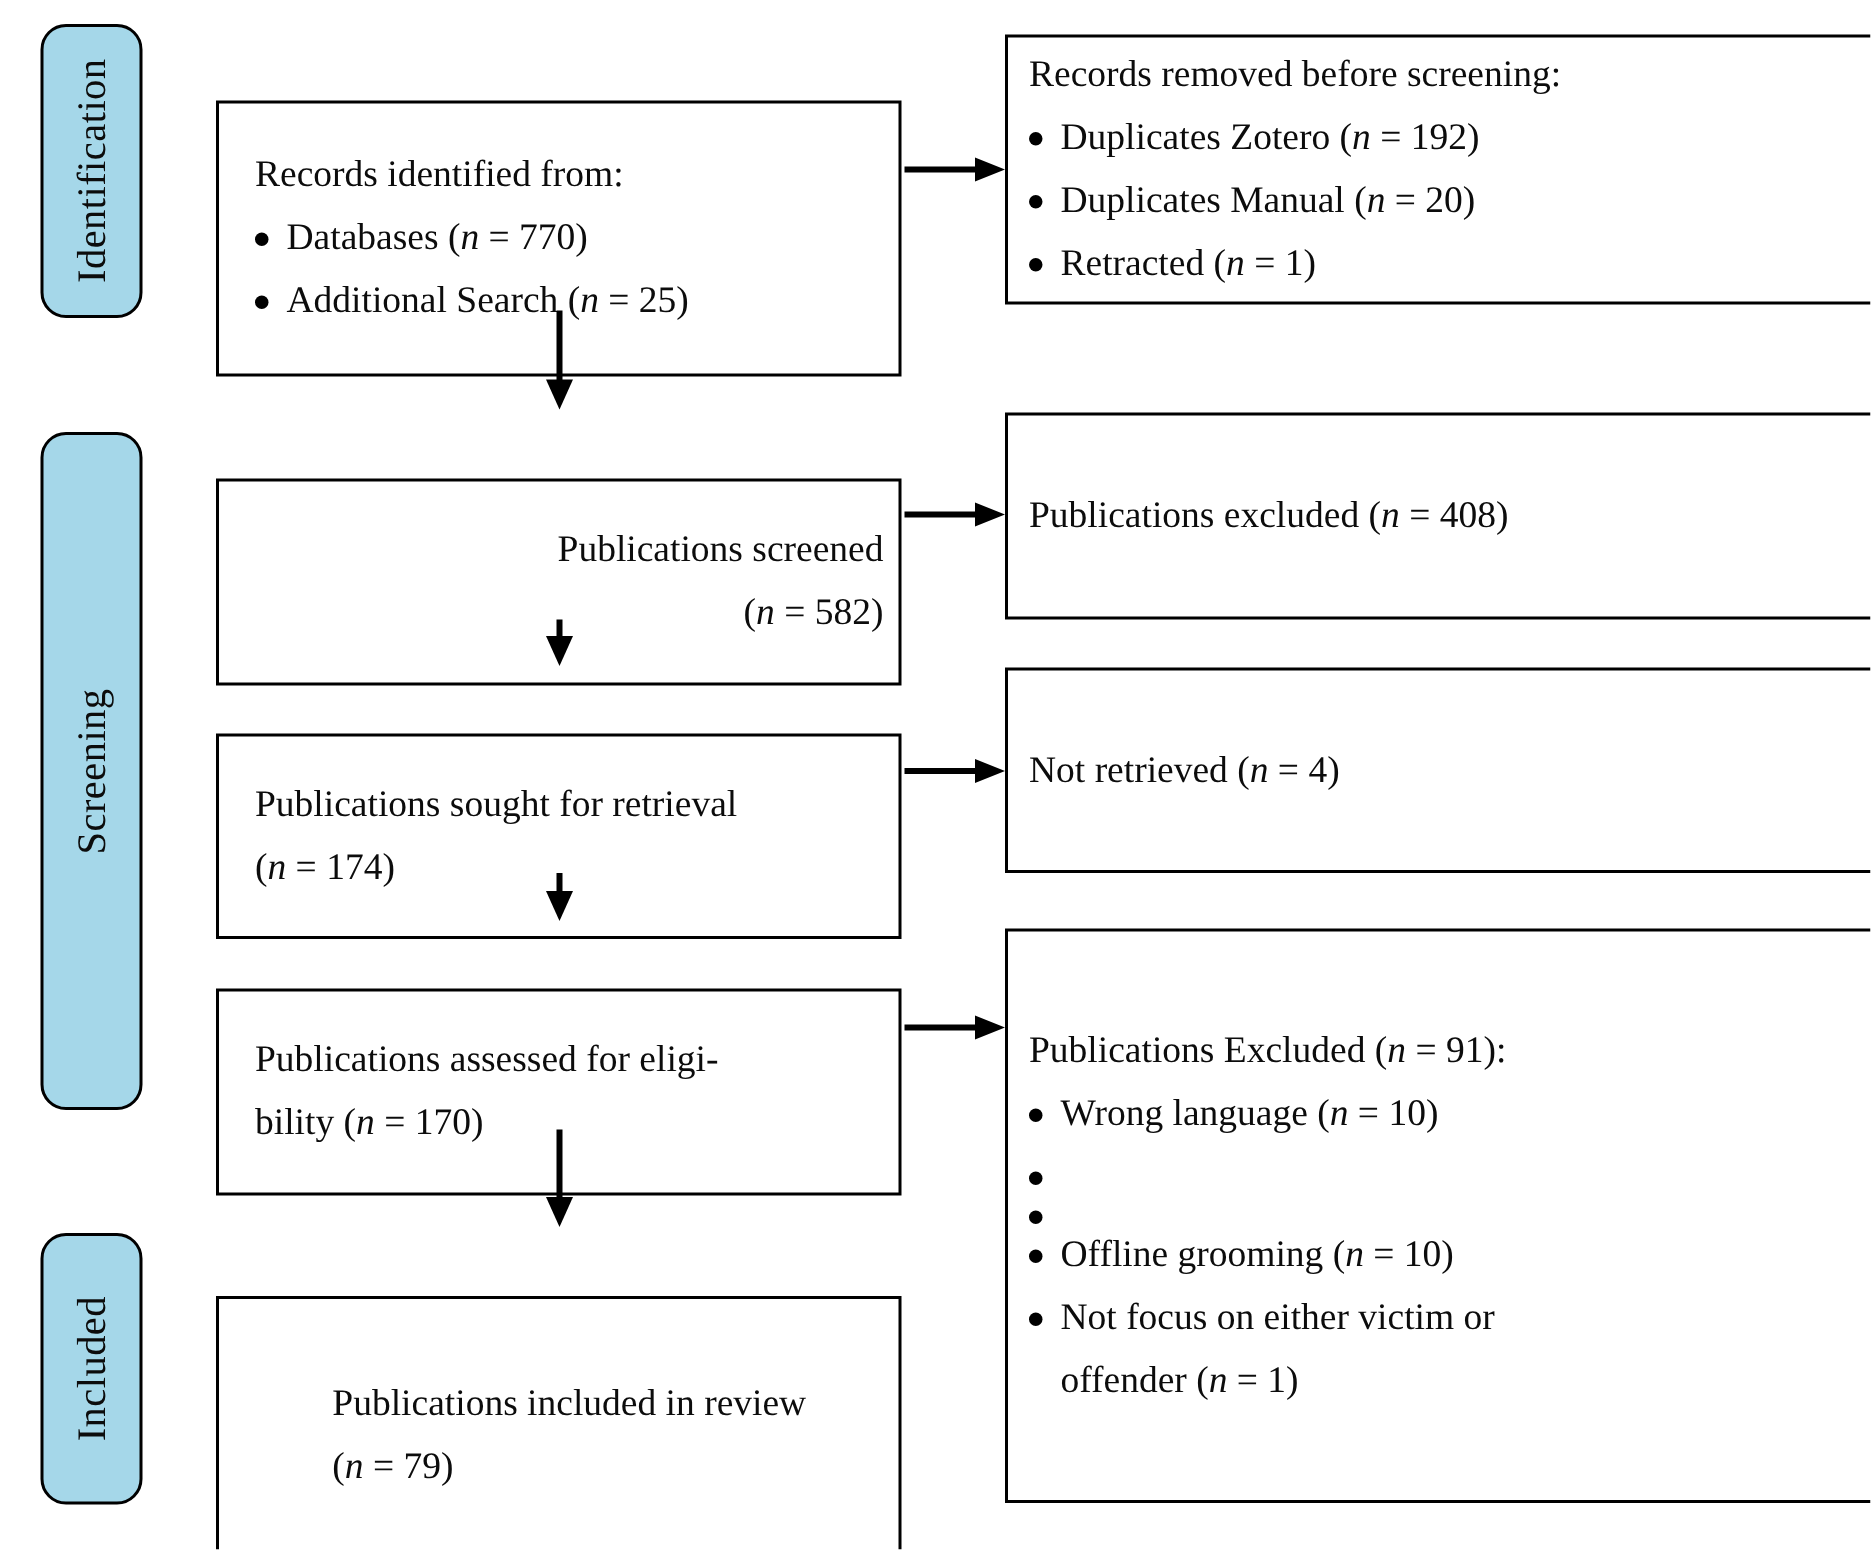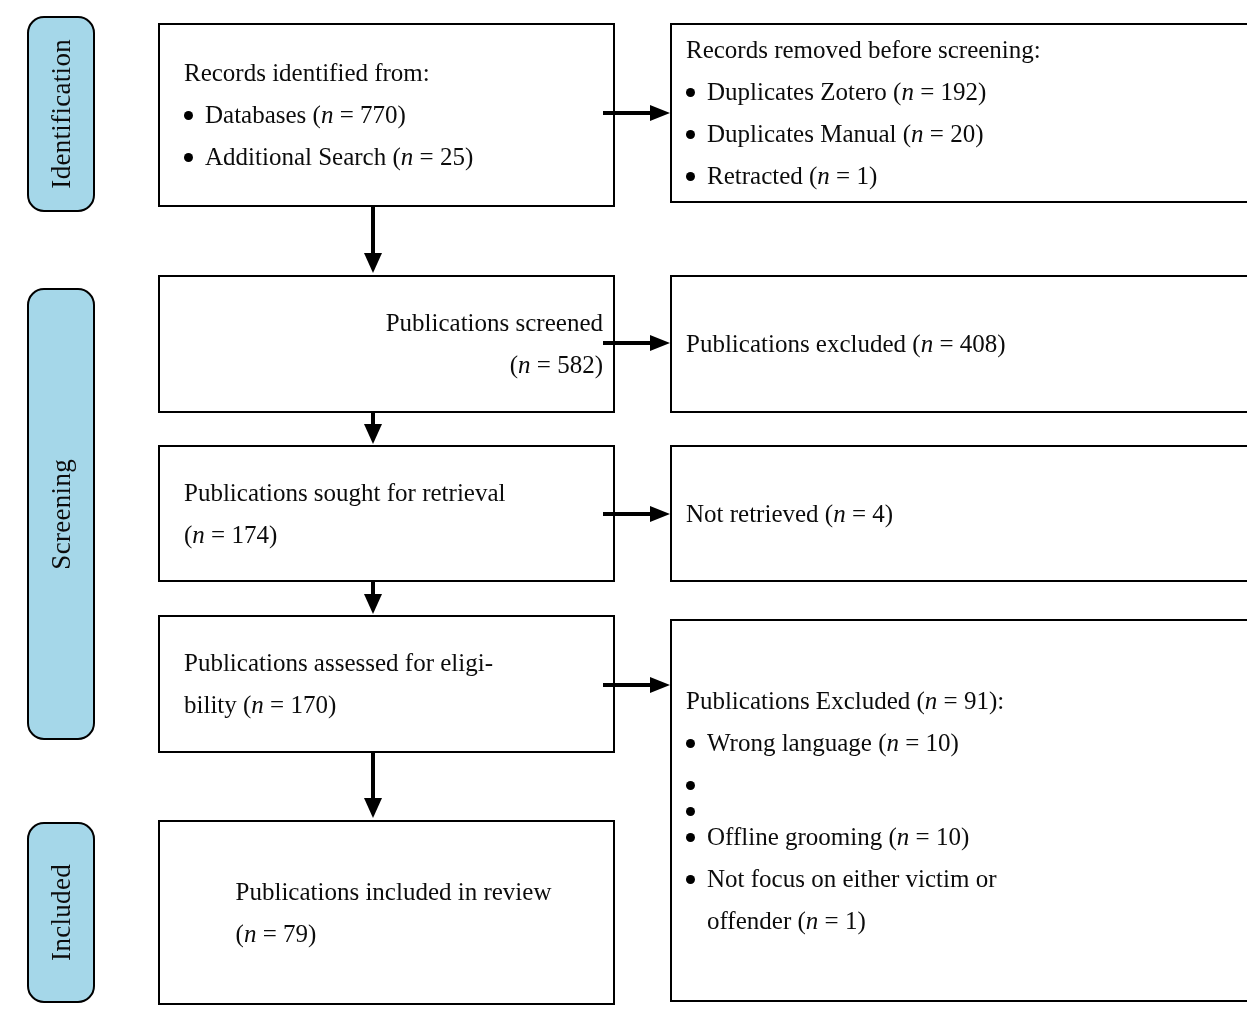--- a/index.html
+++ b/index.html
@@ -16,21 +16,21 @@
   .pill-label {
     writing-mode:vertical-rl; transform:rotate(180deg);
     font-size:27px; letter-spacing:0.3px; white-space:nowrap;
   }
   
   .box {
     position:absolute; background:#ffffff; border:2px solid #000; box-sizing:border-box;
     display:flex; flex-direction:column; justify-content:center;
     font-size:25px; line-height:42px;
   }
-  .mid   { left:158px; width:457px; padding:0 10px 0 24px; }
+  .mid   { left:144px; width:457px; padding:0 10px 0 24px;margin-top:44px; }
   .right { left:670px; width:648px; padding:0 10px 0 14px; }
   .line  { white-space:pre-line; }
   .bullet { display:flex; align-items:flex-start; }
   .dot {
     flex:none; width:9px; height:9px; border-radius:50%; background:#000;
     margin:17px 12px 0 0;
   }
   .btext { white-space:pre-line; }
   i { font-style:italic; }
   

